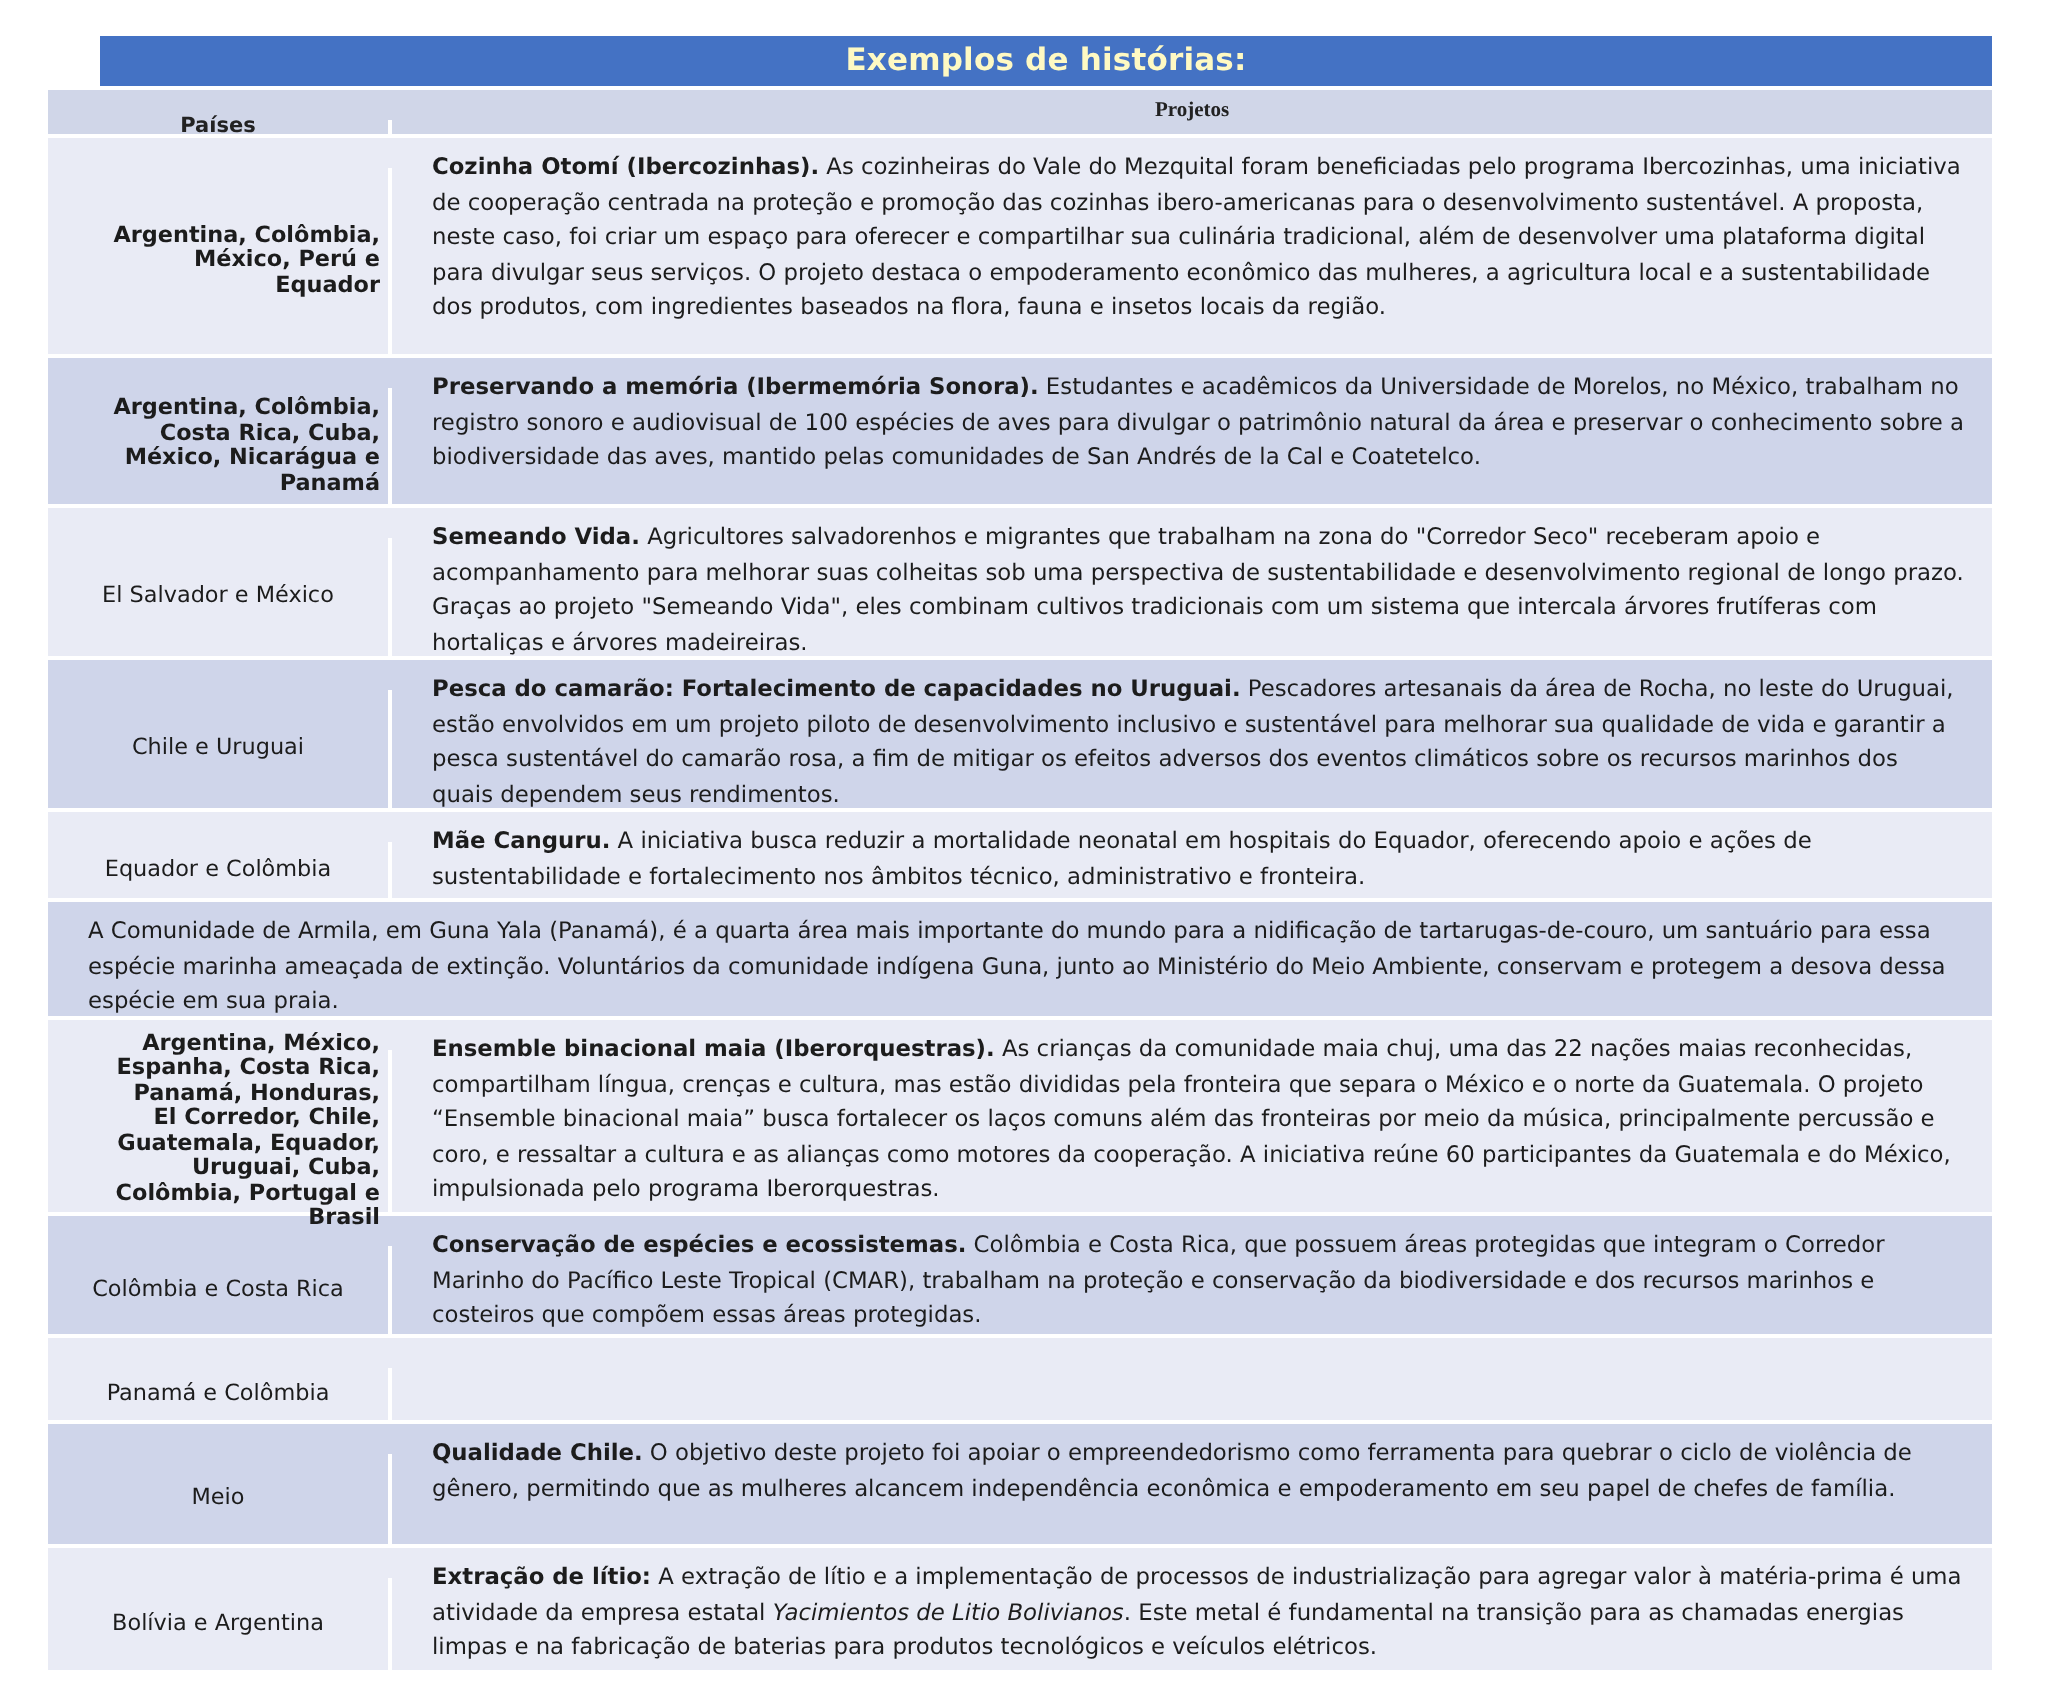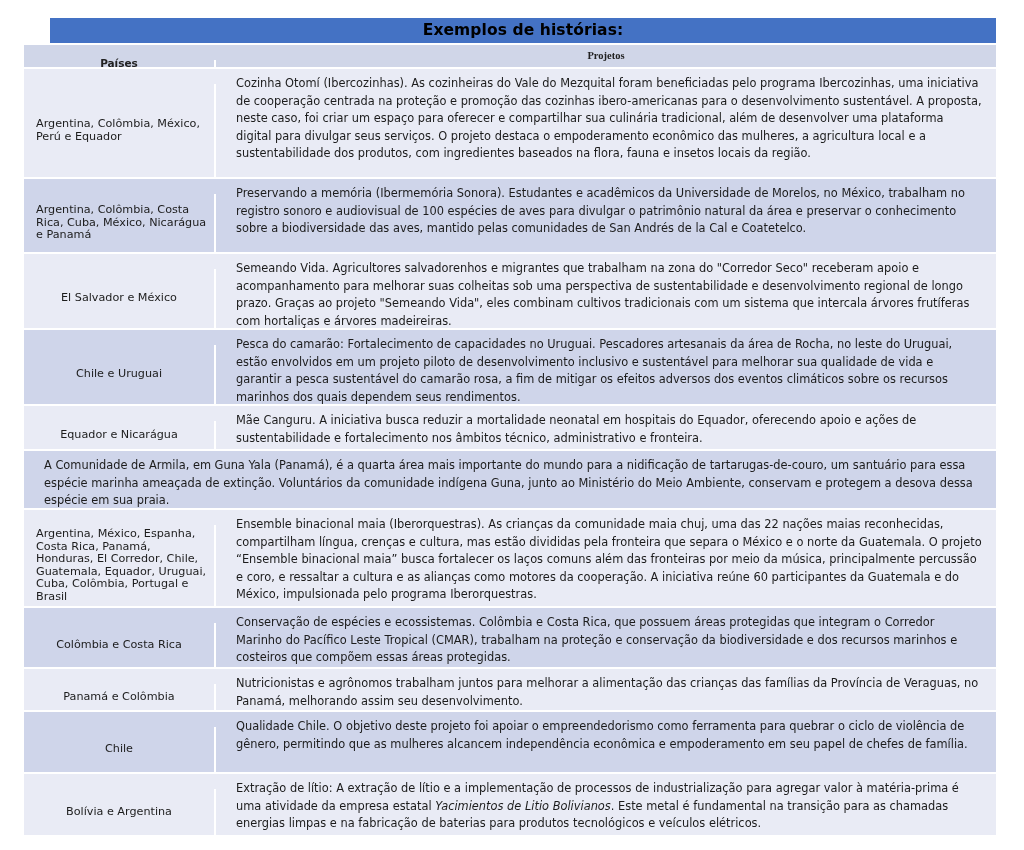--- a/index.html
+++ b/index.html
@@ -1,31 +1,31 @@
 <!DOCTYPE html>
 <html><head>
 <meta charset="utf-8">
 <style>
   html, body { margin: 0; padding: 0; background: #ffffff; }
   body { width: 1024px; height: 850px; position: relative; overflow: hidden;
          font-family: "DejaVu Sans", "Liberation Sans", sans-serif; color: #1c1c1c; }
   .tbl { position: absolute; left: 24px; top: 18px; width: 972px; }
-  .title { background: #4472c4; color: #000000; height: 25px; line-height: 25px; text-align: center;
+  .title { background: #4472c4; color: #fef9c3; height: 25px; line-height: 25px; text-align: center;
            font-size: 15.5px; font-weight: bold; border-bottom: 2px solid #ffffff; letter-spacing: 0.1px; margin-left: 26px; }
   .row { display: flex; border-bottom: 2px solid #ffffff; }
-  .c1 { width: 192px; flex: none; border-right: 2px solid #ffffff; display: flex; align-items: center;
+  .c1 { width: 172px; flex: none; border-right: 2px solid #ffffff; display: flex; align-items: center;
         justify-content: center; text-align: center; font-size: 11.2px; line-height: 12.5px; padding: 0 4px; box-sizing: border-box; margin-top: 15px; }
-  .c1.left { justify-content: flex-start; text-align: left; padding-left: 12px; }
+  .c1.left { justify-content: flex-start; text-align: right; padding-left: 28px; font-weight: bold; }
   .c2 { flex: 1; font-size: 11.4px; line-height: 17.5px; padding: 6px 14px 7px 20px; box-sizing: border-box; }
   .hdr { height: 22px; background: #d0d6e8; }
   .hdr .c1, .hdr .c2 { font-size: 10.5px; font-weight: bold; color: #222; }
   .hdr .c2 { display: flex; align-items: center; justify-content: center; padding: 0; font-family: Liberation Serif, serif; }
   .odd { background: #e9ebf5; }
   .even { background: #cfd5ea; }
-  .b { font-weight: normal; }
+  .b { font-weight: bold; }
   .i { font-style: italic; }
 </style>
 </head>
 <body>
 
 <div class="tbl">
   <div class="title">Exemplos de histórias:</div>
 
   <div class="row hdr">
     <div class="c1">Países</div>
@@ -46,45 +46,44 @@
     <div class="c1">El Salvador e México</div>
     <div class="c2"><span class="b">Semeando Vida.</span><span> Agricultores salvadorenhos e migrantes que trabalham na zona do "Corredor Seco" receberam apoio e acompanhamento para melhorar suas colheitas sob uma perspectiva de sustentabilidade e desenvolvimento regional de longo prazo. Graças ao projeto "Semeando Vida", eles combinam cultivos tradicionais com um sistema que intercala árvores frutíferas com hortaliças e árvores madeireiras.</span></div>
   </div>
 
   <div class="row even" style="height:74px">
     <div class="c1">Chile e Uruguai</div>
     <div class="c2"><span class="b">Pesca do camarão: Fortalecimento de capacidades no Uruguai.</span><span> Pescadores artesanais da área de Rocha, no leste do Uruguai, estão envolvidos em um projeto piloto de desenvolvimento inclusivo e sustentável para melhorar sua qualidade de vida e garantir a pesca sustentável do camarão rosa, a fim de mitigar os efeitos adversos dos eventos climáticos sobre os recursos marinhos dos quais dependem seus rendimentos.</span></div>
   </div>
 
   <div class="row odd" style="height:43px">
-    <div class="c1">Equador e Nicarágua</div>
+    <div class="c1">Equador e Colômbia</div>
     <div class="c2"><span class="b">Mãe Canguru.</span><span> A iniciativa busca reduzir a mortalidade neonatal em hospitais do Equador, oferecendo apoio e ações de sustentabilidade e fortalecimento nos âmbitos técnico, administrativo e fronteira.</span></div>
   </div>
 
   <div class="row even" style="height:57px">
     <div class="c2"><span>A Comunidade de Armila, em Guna Yala (Panamá), é a quarta área mais importante do mundo para a nidificação de tartarugas-de-couro, um santuário para essa espécie marinha ameaçada de extinção. Voluntários da comunidade indígena Guna, junto ao Ministério do Meio Ambiente, conservam e protegem a desova dessa espécie em sua praia.</span></div>
   </div>
 
   <div class="row odd" style="height:96px">
     <div class="c1 left">Argentina, México, Espanha, Costa Rica, Panamá, Honduras, El Corredor, Chile, Guatemala, Equador, Uruguai, Cuba, Colômbia, Portugal e Brasil</div>
     <div class="c2"><span class="b">Ensemble binacional maia (Iberorquestras).</span><span> As crianças da comunidade maia chuj, uma das 22 nações maias reconhecidas, compartilham língua, crenças e cultura, mas estão divididas pela fronteira que separa o México e o norte da Guatemala. O projeto “Ensemble binacional maia” busca fortalecer os laços comuns além das fronteiras por meio da música, principalmente percussão e coro, e ressaltar a cultura e as alianças como motores da cooperação. A iniciativa reúne 60 participantes da Guatemala e do México, impulsionada pelo programa Iberorquestras.</span></div>
   </div>
 
   <div class="row even" style="height:59px">
     <div class="c1">Colômbia e Costa Rica</div>
     <div class="c2"><span class="b">Conservação de espécies e ecossistemas.</span><span> Colômbia e Costa Rica, que possuem áreas protegidas que integram o Corredor Marinho do Pacífico Leste Tropical (CMAR), trabalham na proteção e conservação da biodiversidade e dos recursos marinhos e costeiros que compõem essas áreas protegidas.</span></div>
   </div>
 
   <div class="row odd" style="height:41px">
     <div class="c1">Panamá e Colômbia</div>
-    <div class="c2"><span>Nutricionistas e agrônomos trabalham juntos para melhorar a alimentação das crianças das famílias da Província de Veraguas, no Panamá, melhorando assim seu desenvolvimento.</span></div>
   </div>
 
   <div class="row even" style="height:60px">
-    <div class="c1">Chile</div>
+    <div class="c1">Meio</div>
     <div class="c2"><span class="b">Qualidade Chile.</span><span> O objetivo deste projeto foi apoiar o empreendedorismo como ferramenta para quebrar o ciclo de violência de gênero, permitindo que as mulheres alcancem independência econômica e empoderamento em seu papel de chefes de família.</span></div>
   </div>
 
   <div class="row odd" style="height:61px; border-bottom:none">
     <div class="c1">Bolívia e Argentina</div>
     <div class="c2"><span class="b">Extração de lítio:</span><span> A extração de lítio e a implementação de processos de industrialização para agregar valor à matéria-prima é uma atividade da empresa estatal </span><span class="i">Yacimientos de Litio Bolivianos</span><span>. Este metal é fundamental na transição para as chamadas energias limpas e na fabricação de baterias para produtos tecnológicos e veículos elétricos.</span></div>
   </div>
 </div>
 
 </body></html>

